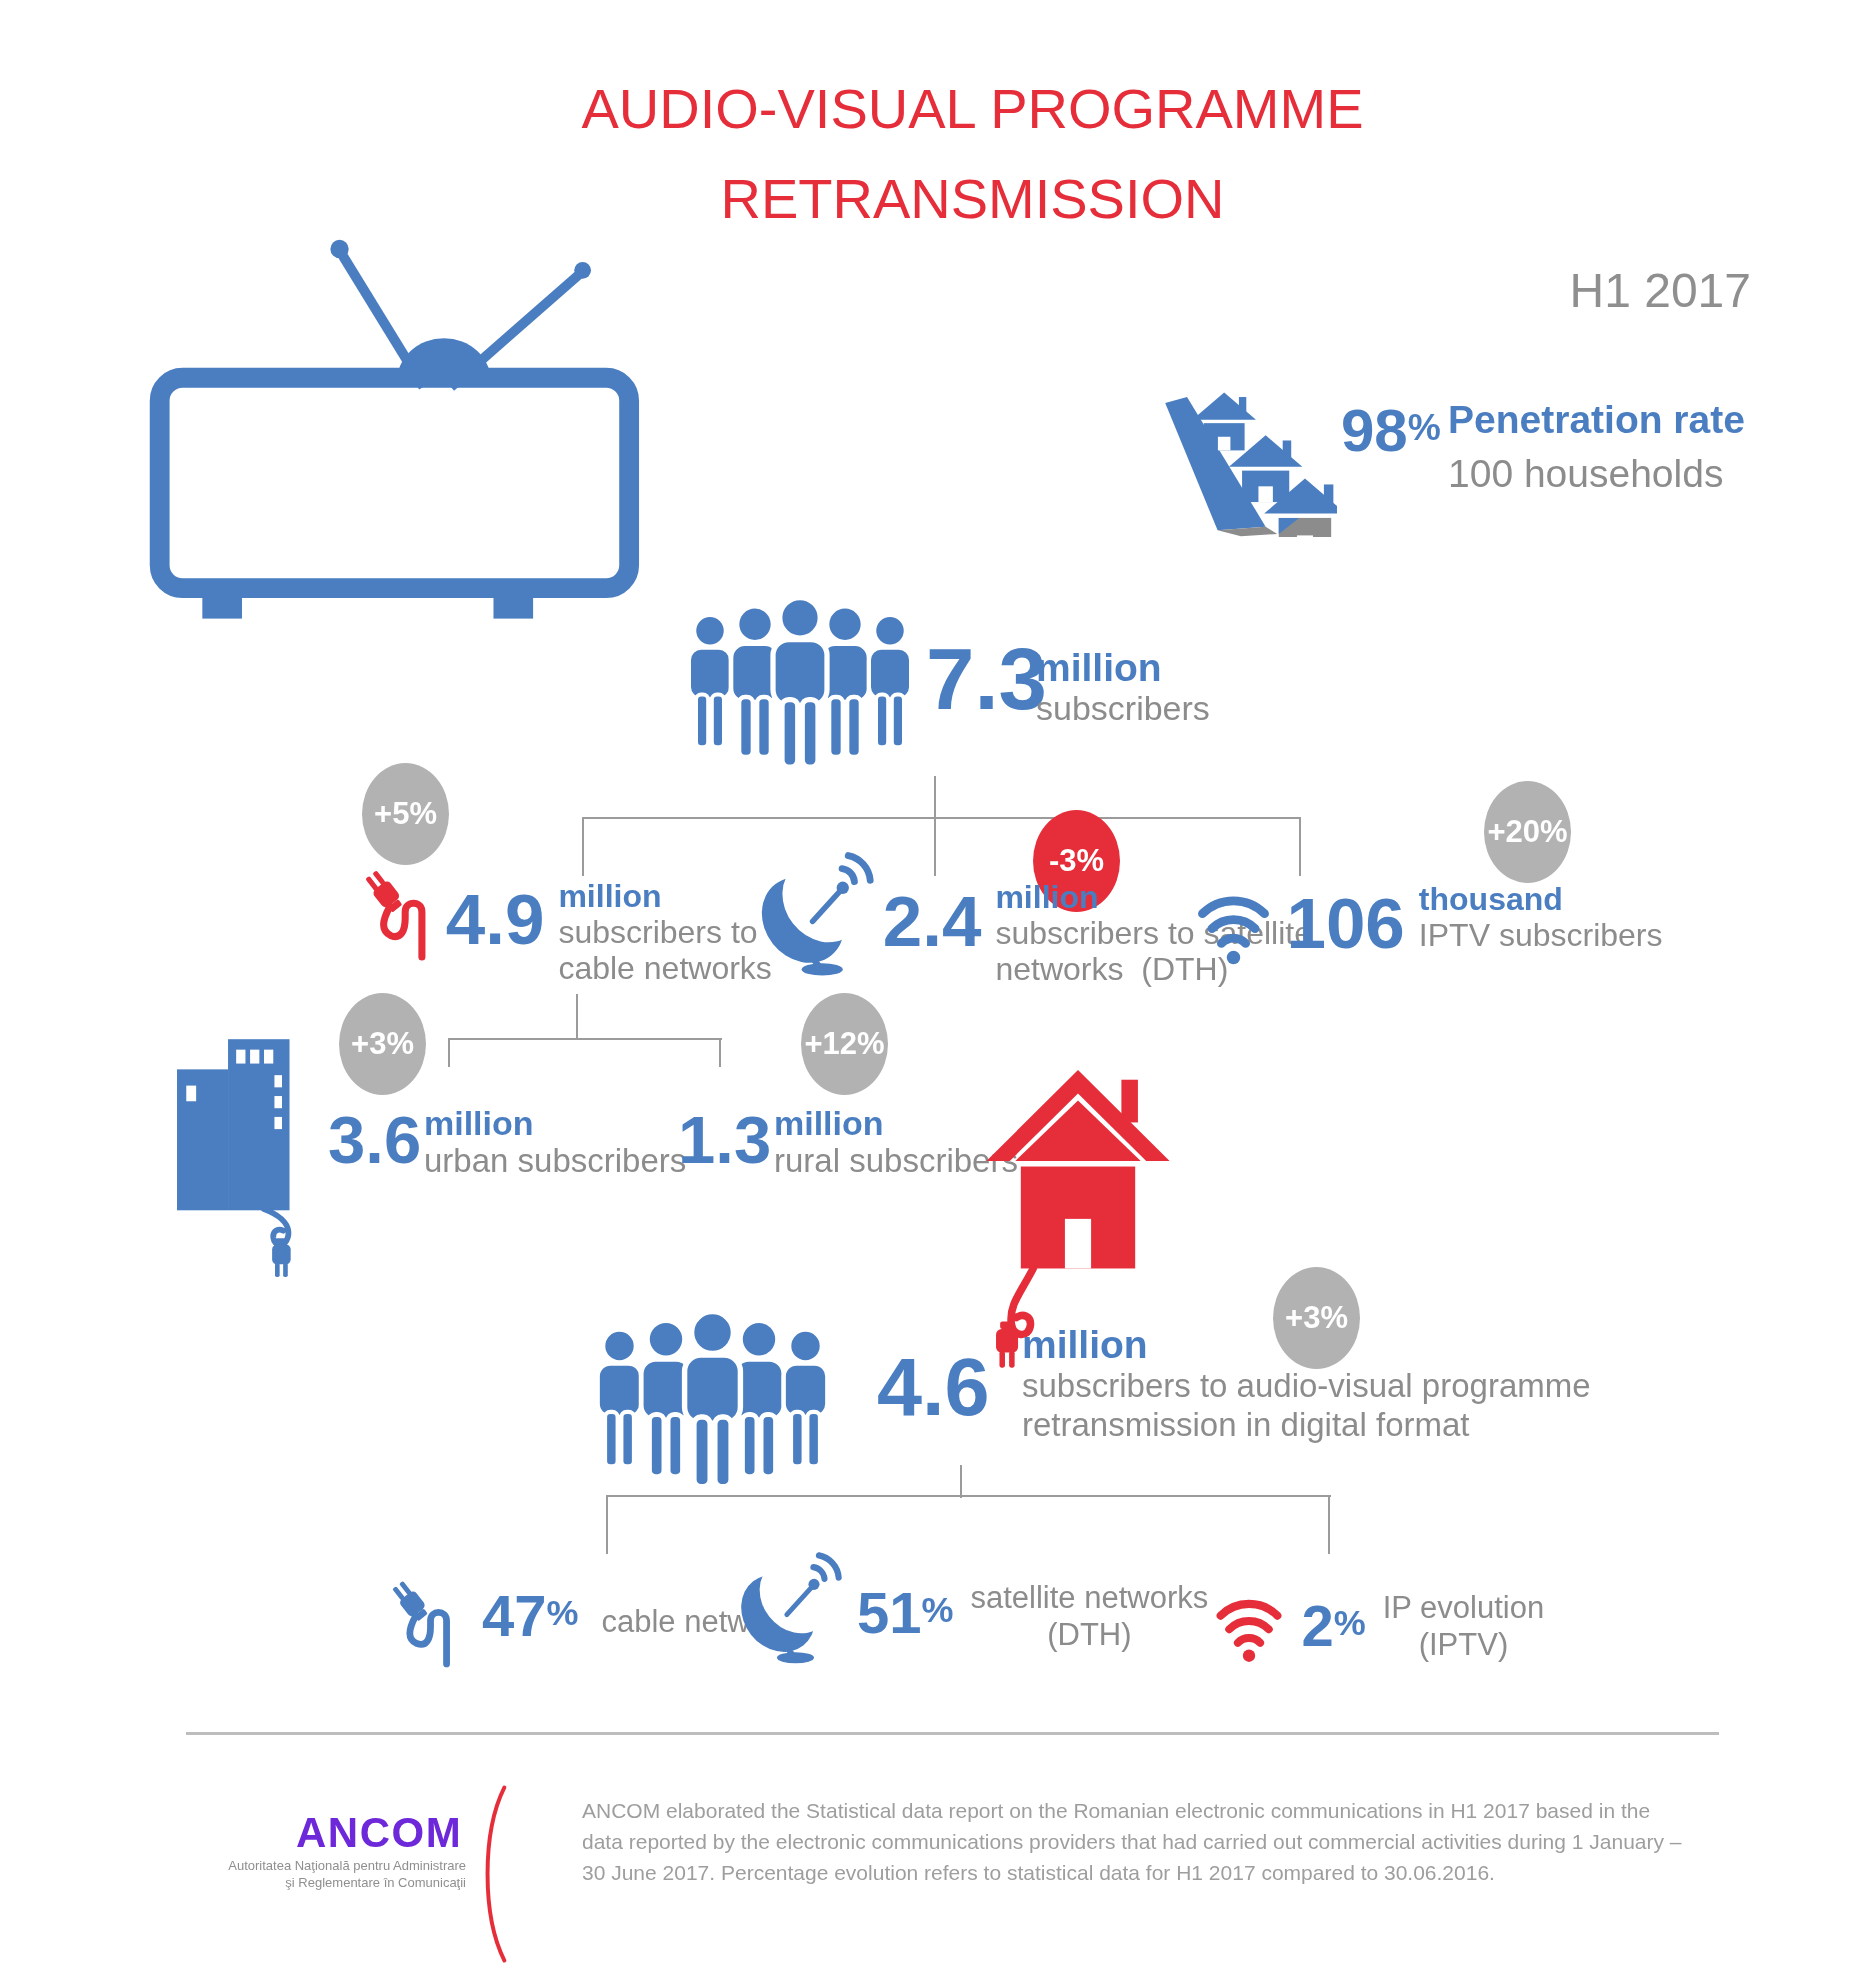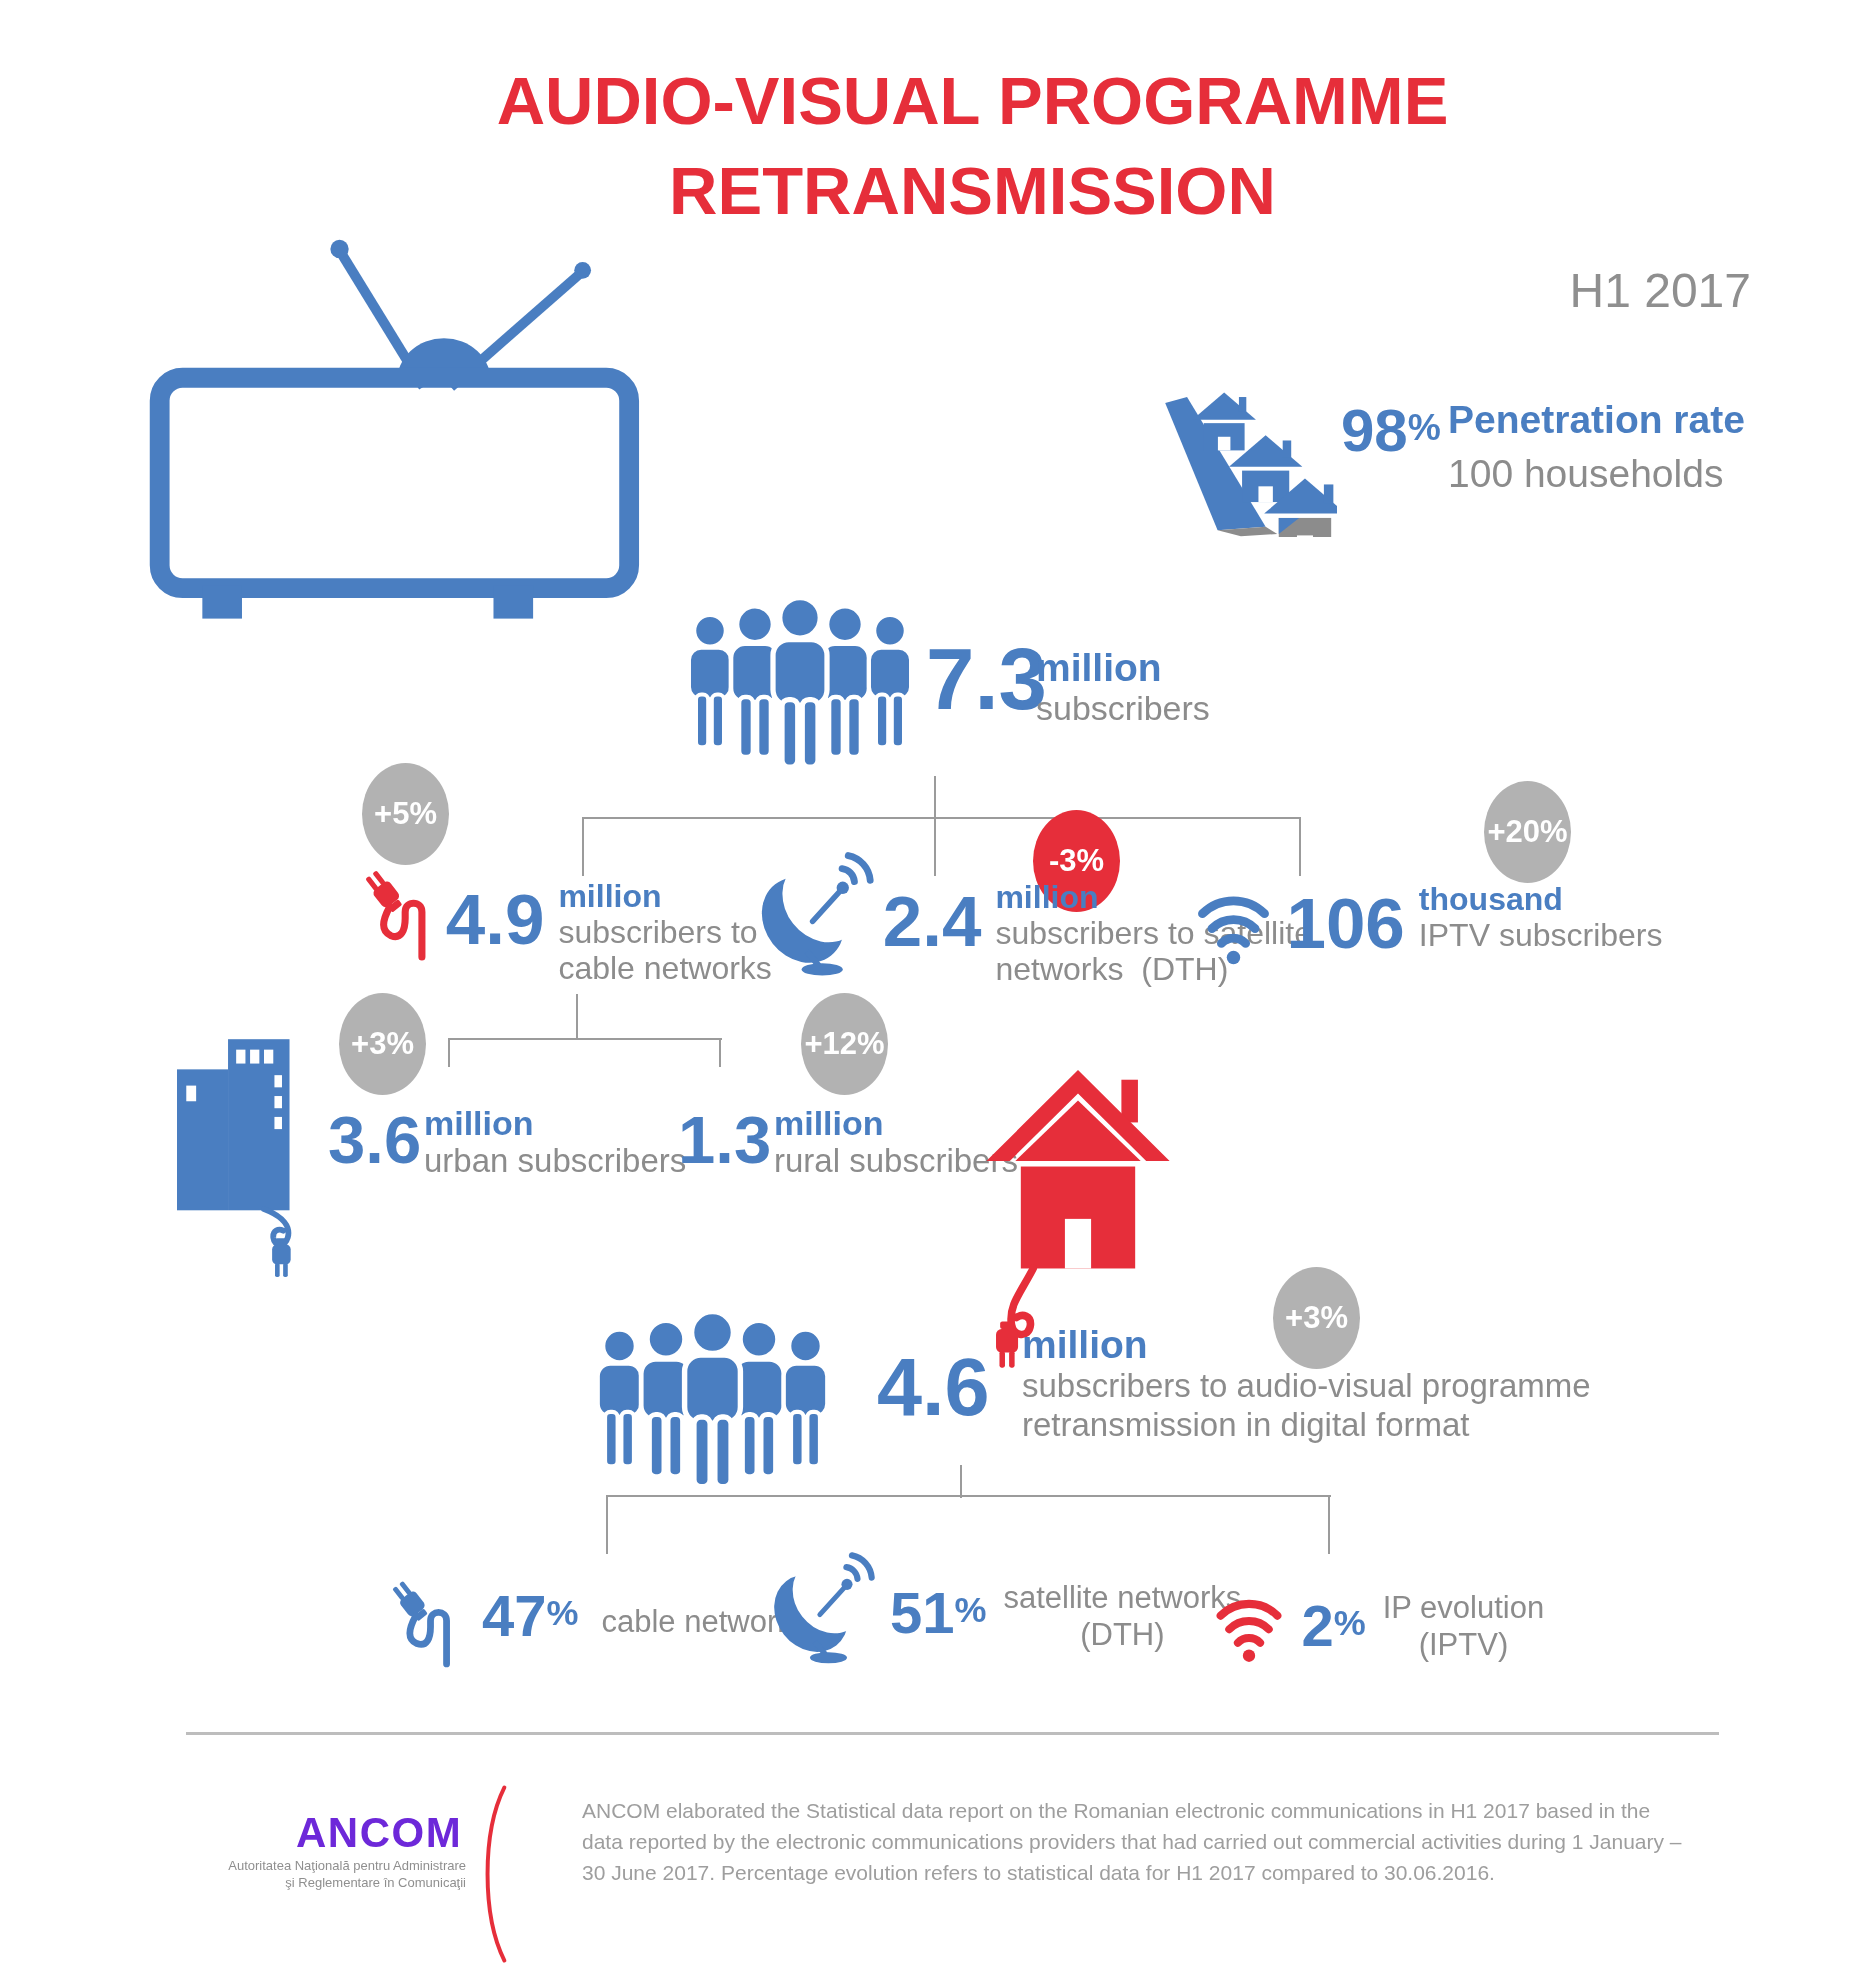--- a/index.html
+++ b/index.html
@@ -5,22 +5,22 @@
   html,body{margin:0;padding:0;background:#ffffff;}
   #canvas{
     position:relative;width:1859px;height:1983px;background:#ffffff;overflow:hidden;
     font-family:"Liberation Sans", sans-serif;
   }
   .abs{position:absolute;}
   .blue{color:#4A7EC1;}
   .red{color:#E62E3A;}
   svg{fill:currentColor;display:block;}
   .title{
-    left:194px;top:56px;width:1557px;text-align:center;
-    color:#E62E3A;font-weight:bold;font-size:67px;line-height:90px;letter-spacing:0px;
+    left:194px;top:64px;width:1557px;text-align:center;
+    color:#E62E3A;font-weight:normal;font-size:56px;line-height:90px;letter-spacing:0px;
   }
   .subtitle{
     left:194px;top:263px;width:1557px;text-align:right;
     color:#8F8F8F;font-weight:500;font-size:48px;
   }
   .big-num{color:#4A7EC1;font-weight:bold;line-height:1;}
   .unit{color:#4A7EC1;font-weight:bold;}
   .glabel{color:#8C8C8C;}
   .pct-sign{font-size:0.62em;vertical-align:0.30em;}
   .badge{
@@ -243,21 +243,21 @@
   <div class="abs line" style="left:1328px;top:1495px;width:2.3px;height:59px"></div>
 
   <div class="abs row-group" style="left:391px;top:1571px">
     <svg class="blue" width="71" height="113" viewBox="0 0 115 170">
         <use href="#plug-cord"></use>
       </svg>
     <div class="big-num pct" style="font-size:58px;margin:15.5px 0 0 20px">47<span class="pct-sign">%</span></div>
     <div class="glabel" style="font-size:31px;margin:33px 0 0 23px">cable networks</div>
   </div>
 
-  <div class="abs row-group" style="left:768px;top:1550px">
+  <div class="abs row-group" style="left:735px;top:1550px">
     <svg class="blue" width="108" height="115" viewBox="0 0 175 185">
         <use href="#dish-shape"></use>
       </svg>
     <div class="big-num pct" style="font-size:58px;margin:34px 0 0 14px">51<span class="pct-sign">%</span></div>
     <div class="label-block" style="margin:29px 0 16px 17px;font-size:31px;line-height:37px;text-align:center">
       <div class="glabel">satellite networks</div>
       <div class="glabel">(DTH)</div>
     </div>
   </div>
 

